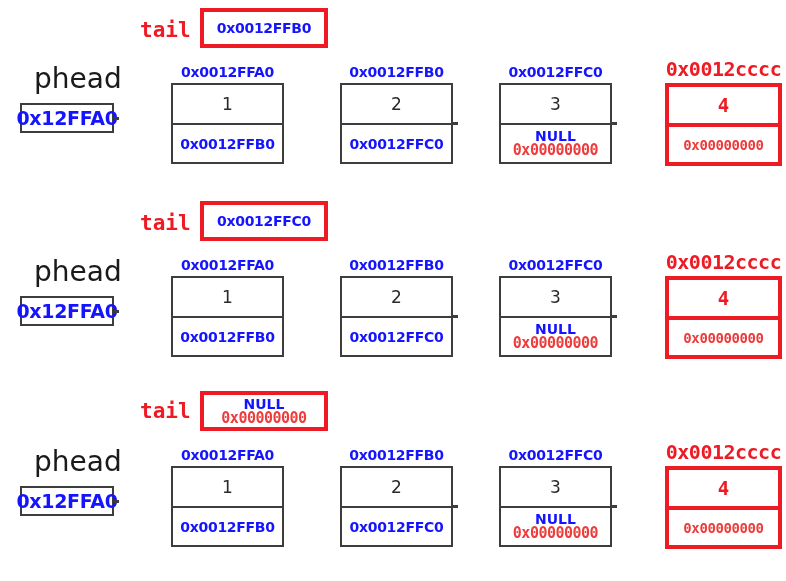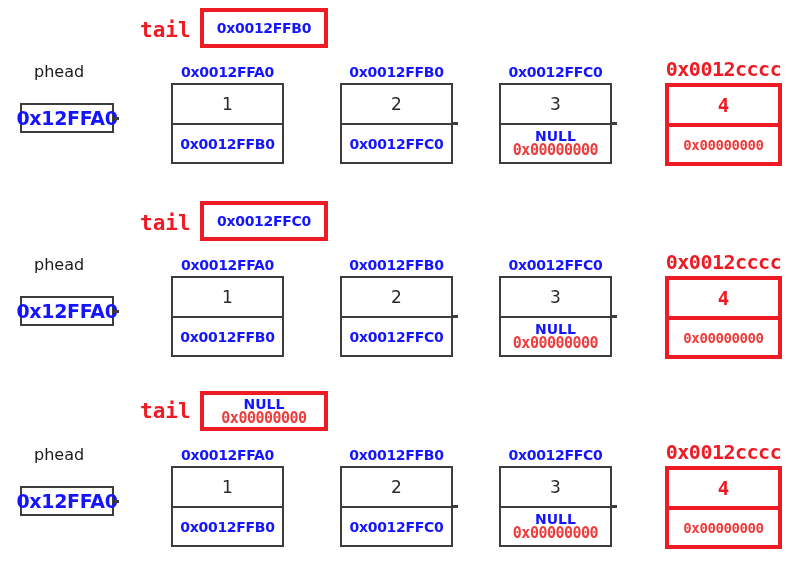--- a/index.html
+++ b/index.html
@@ -9,21 +9,21 @@
     position:relative;
     overflow:hidden;
   }
   .stage{position:absolute;left:12px;top:0;width:786px;height:581px;}
   .row{position:absolute;left:0;width:786px;}
 
   
   .phead-label{
     position:absolute;
     font-family:"DejaVu Sans", sans-serif;
-    font-size:16px;
+    font-size:28px;
     color:#1a1a1a;
     font-weight:400;
     white-space:nowrap;
   }
   .phead-box{
     position:absolute;
     border:2px solid #3d3d3d;
     background:#ffffff;
     box-sizing:border-box;
     display:flex;align-items:center;justify-content:center;

